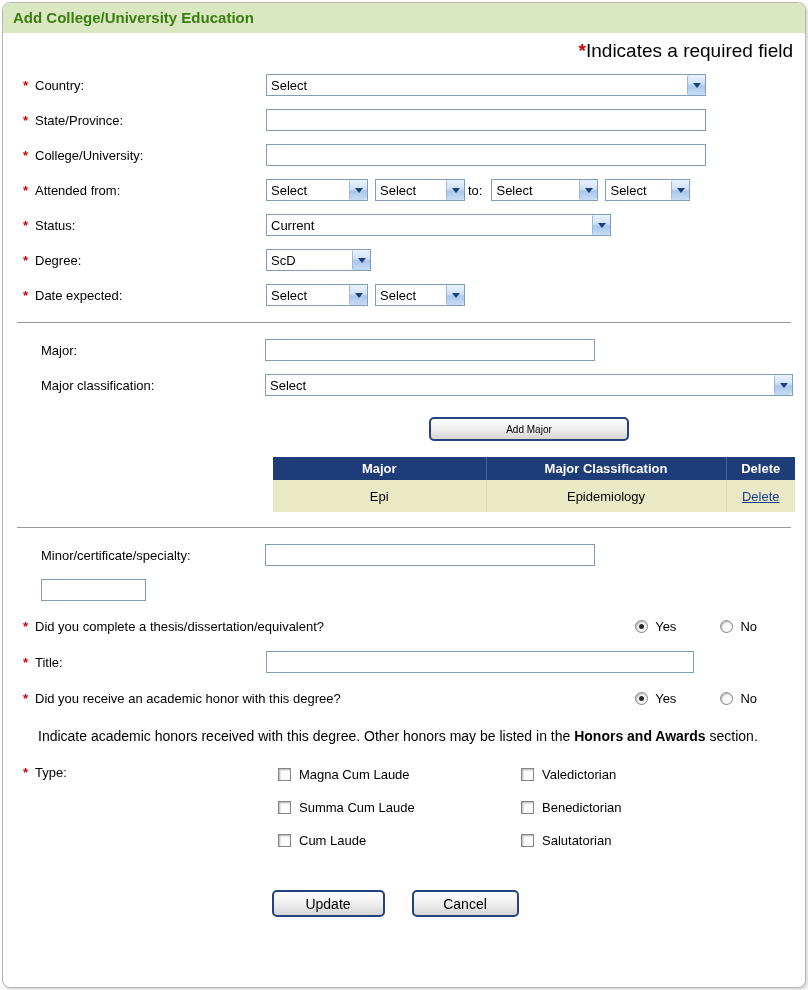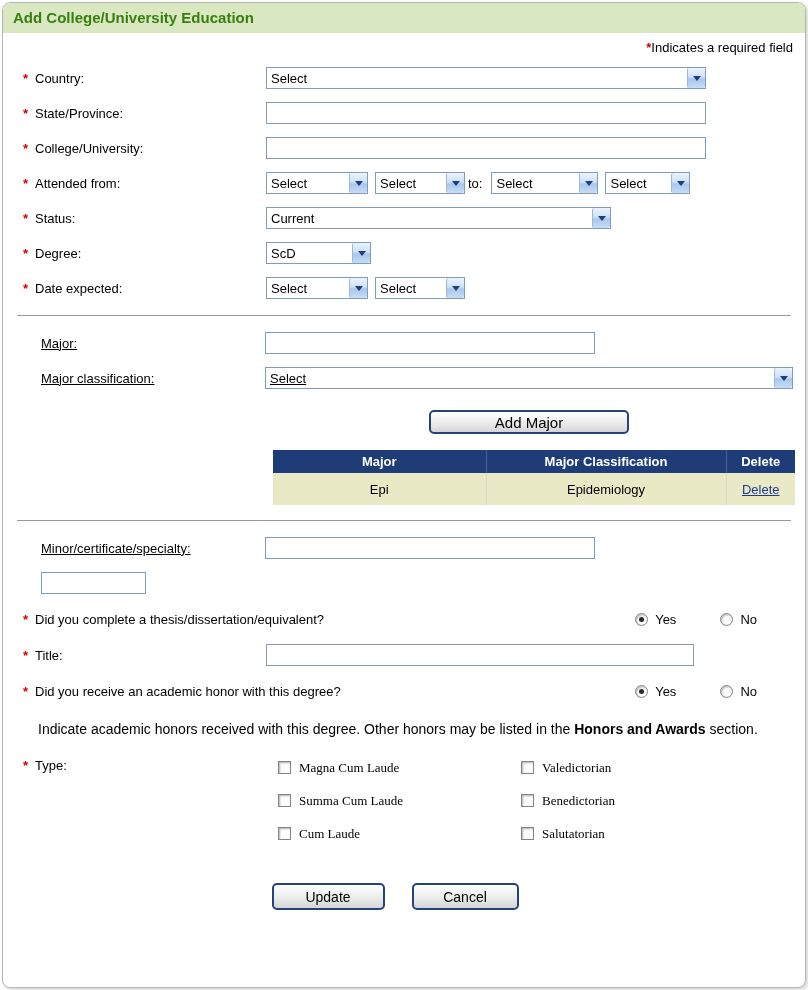--- a/index.html
+++ b/index.html
@@ -12,45 +12,45 @@
     --link-color:#1e3c8c;
     --button-border:#24437c;
   }
   *{box-sizing:border-box;}
   body{margin:0;background:#fff;font-family:"Liberation Sans",sans-serif;color:#000;}
   .page{width:804px;height:986px;margin:2px;border:1px solid #b6b6b6;border-radius:8px;
         box-shadow:2px 2px 4px rgba(0,0,0,.18);background:#fff;overflow:hidden;}
   .header{height:30px;background:var(--header-bg);border-radius:7px 7px 0 0;
           color:var(--header-text);font-weight:bold;font-size:15px;line-height:30px;
           padding-left:10px;}
-  .req-note{text-align:right;padding:7px 12px 0 0;font-size:13px;}
+  .req-note{text-align:right;padding:7px 12px 0 0;font-size:19px;}
   .req{color:var(--required-red);font-weight:bold;display:inline-block;width:12px;flex:0 0 12px;}
   .form-row{display:flex;align-items:center;padding-left:20px;margin:11px 0;min-height:24px;font-size:13px;}
   .lbl{width:243px;flex:0 0 243px;display:flex;align-items:flex-start;}
-  .row-indent{padding-left:38px;text-decoration:underline;}
+  .row-indent{padding-left:38px;}
   .row-indent .lbl{width:224px;flex:0 0 224px;}
   .txt{height:22px;border:1px solid var(--input-border);background:#fff;
        font:13px "Liberation Sans",sans-serif;padding:0 4px;}
   .select{height:22px;border:1px solid var(--input-border);background:#fff;display:flex;
           align-items:center;cursor:pointer;}
   .sel-val{flex:1;font-size:13px;padding-left:4px;white-space:nowrap;overflow:hidden;}
   .sel-btn{width:18px;height:20px;border-left:1px solid #9db8d9;border-radius:2px;
            background:linear-gradient(180deg,#eaf3fe 0%,#cfe1f7 45%,#a9c6ec 55%,#c7ddf5 100%);
            display:flex;align-items:center;justify-content:center;flex:0 0 18px;}
   .arrow{width:0;height:0;border-left:4px solid transparent;border-right:4px solid transparent;
          border-top:5px solid #1c3f77;}
   .w440{width:440px;} .w345{width:345px;} .w330{width:330px;} .w105{width:105px;}
   .w102{width:102px;} .w90{width:90px;} .w107{width:107px;} .w85{width:85px;}
   .w528{width:528px;} .w428{width:428px;}
   .gap7{margin-right:7px;}
   .to-label{margin:0 9px 0 3px;}
   .divider{border-top:1px solid #9a9a9a;margin:15px 14px;}
   .btn{border:2px solid var(--button-border);border-radius:5px;cursor:pointer;
        background:linear-gradient(180deg,#ffffff 0%,#ececec 55%,#d5d5d5 100%);
-       font-family:"Liberation Sans",sans-serif;font-size:15px;color:#000;}
+       font-family:"Liberation Sans",sans-serif;font-size:10px;color:#000;}
   .add-major-row{margin:20px 0 0 262px;width:528px;display:flex;justify-content:center;}
   .btn-addmajor{width:200px;height:24px;}
   .major-table{border-collapse:collapse;margin:16px 0 0 270px;width:522px;font-size:13px;}
   .major-table th{background:var(--table-header-bg);color:#fff;font-weight:bold;height:23px;
                   text-align:center;border-right:1px solid #45609f;padding:0 4px;}
   .major-table th:last-child{border-right:none;}
   .major-table td{background:var(--table-row-bg);text-align:center;height:32px;
                   border-right:1px solid #dcdbbb;padding:0 4px;}
   .major-table td:last-child{border-right:none;}
   .col-major{width:213px;} .col-class{width:240px;} .col-del{width:69px;}
@@ -59,21 +59,21 @@
   .radio-group{margin-left:auto;margin-right:48px;display:flex;align-items:center;}
   .radio{width:13px;height:13px;border-radius:50%;border:1px solid #858585;background:#fdfdfd;
          box-shadow:inset 1px 1px 2px rgba(0,0,0,.3);display:inline-flex;align-items:center;
          justify-content:center;cursor:pointer;flex:0 0 13px;}
   .radio .dot{width:5px;height:5px;border-radius:50%;background:#2b2b2b;}
   .radio-label{margin-left:7px;text-align:right;}
   .no-group{margin-left:44px;display:flex;align-items:center;}
   .yes-group{display:flex;align-items:center;}
   .note{margin:16px 20px 4px 35px;font-size:14px;line-height:21px;max-width:750px;}
   .type-row{align-items:flex-start;margin-top:18px;}
-  .checks{display:flex;padding-left:12px;font-family:Liberation Serif, serif;}
+  .checks{display:flex;padding-left:12px;}
   .check-col{width:243px;}
   .check-item{display:flex;align-items:center;margin-bottom:14px;height:19px;cursor:pointer;}
   .checkbox{width:13px;height:13px;border:1px solid #858585;background:#fdfdfd;flex:0 0 13px;
             box-shadow:inset 1px 1px 2px rgba(0,0,0,.3);}
   .check-label{margin-left:8px;}
   .actions{display:flex;justify-content:center;gap:27px;margin:26px 18px 0 0;}
   .btn-update{width:113px;height:27px;font-size:14px;}
   .btn-cancel{width:107px;height:27px;font-size:14px;}
 </style>
 </head>

